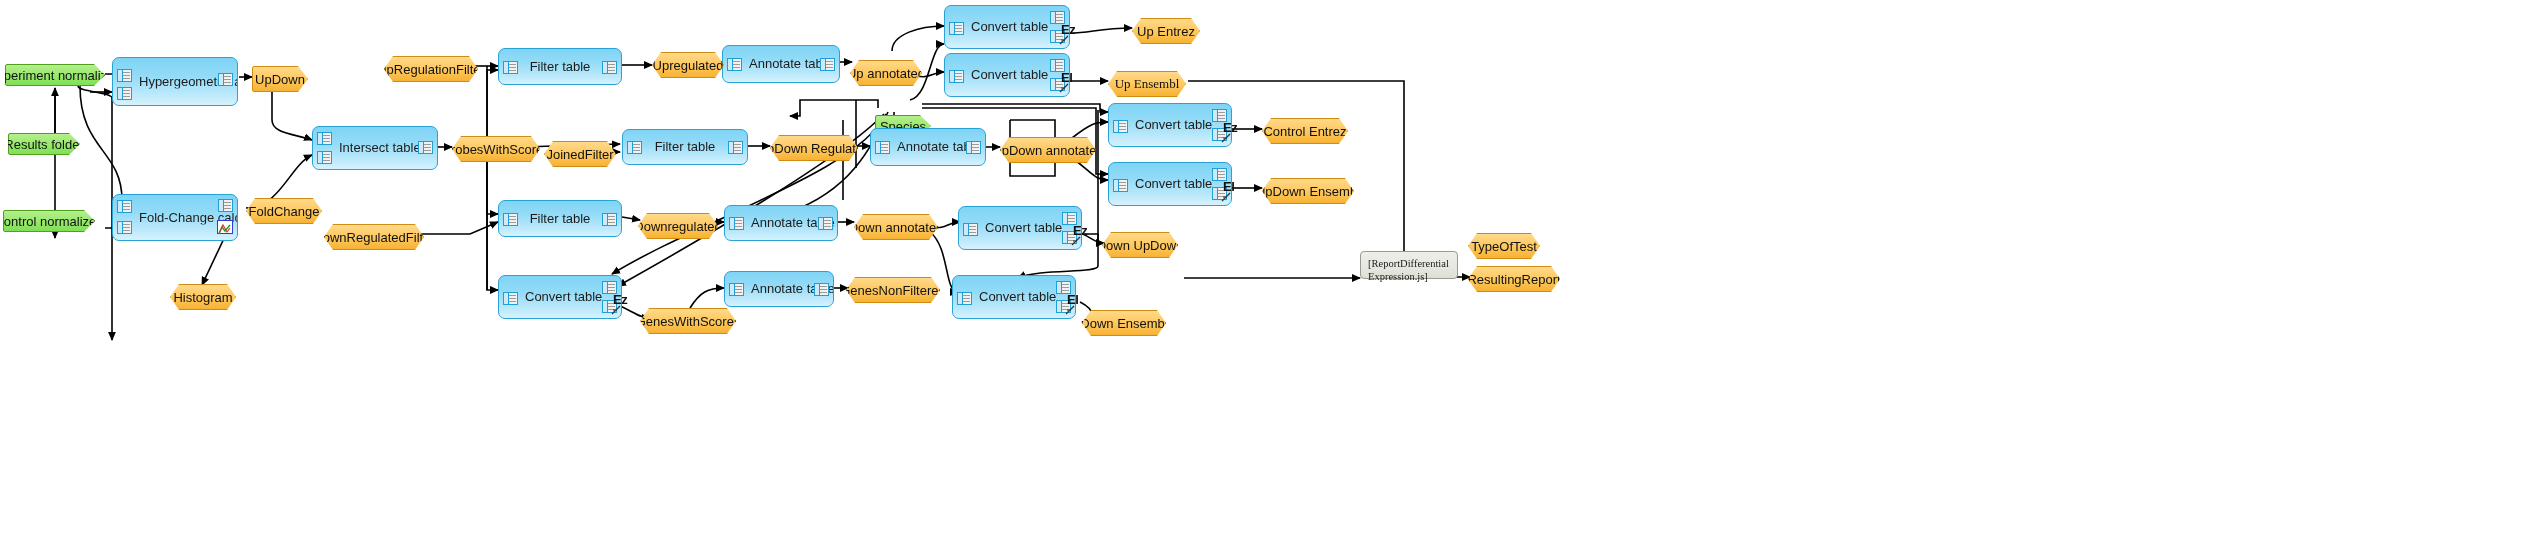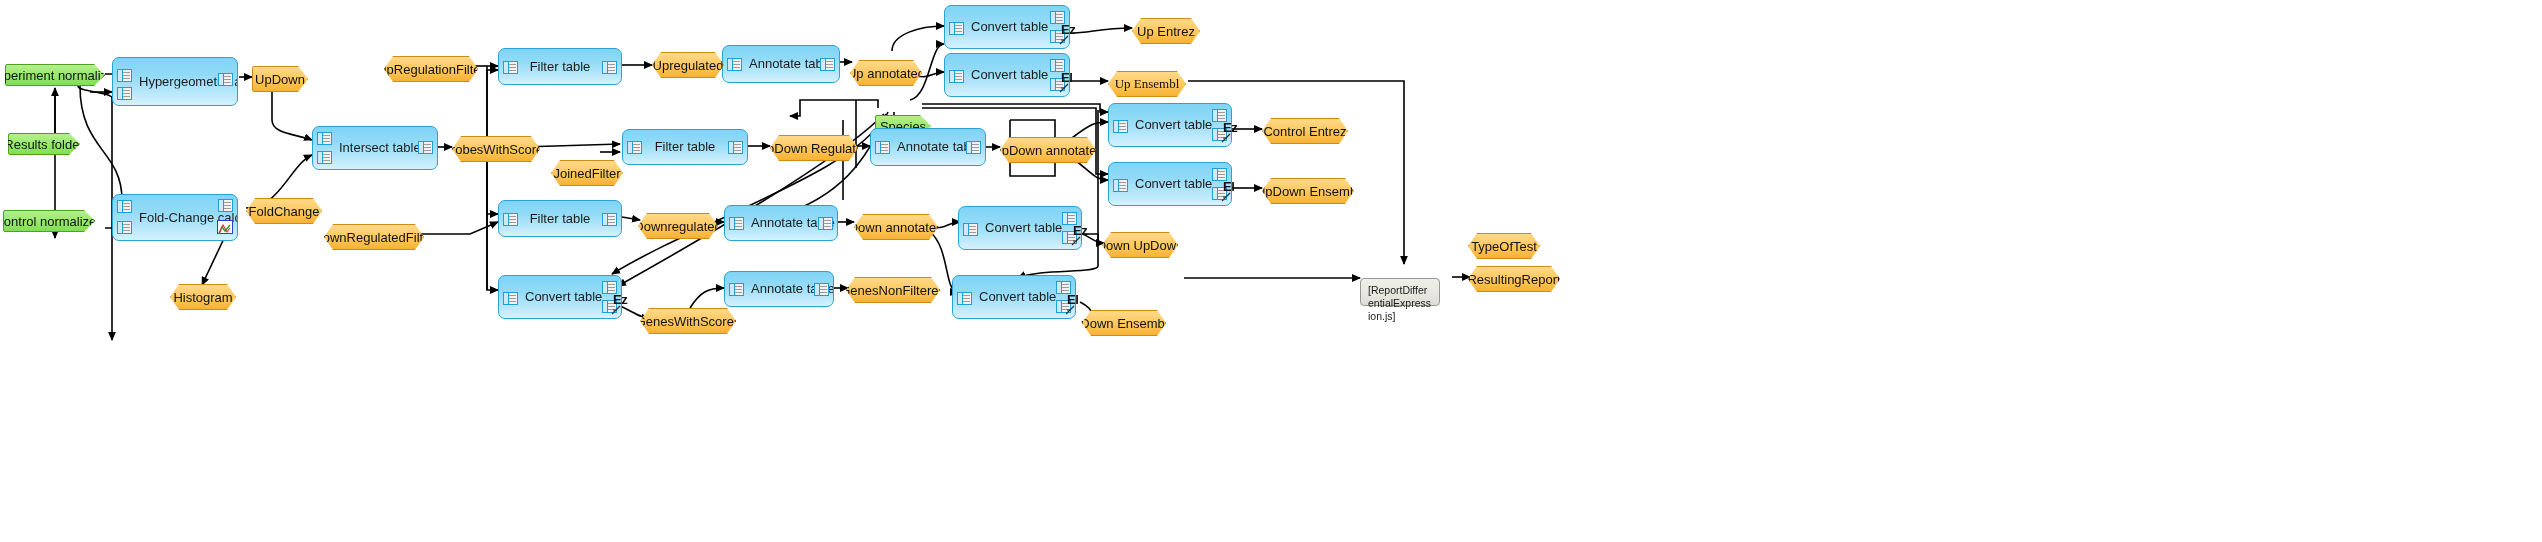--- a/index.html
+++ b/index.html
@@ -570,21 +570,21 @@
   </div>
 
   <div class="data" style="left:324px; top:224px; width:100px;">
     <span>DownRegulatedFilter</span>
   </div>
 
   <div class="data" style="left:452px; top:136px; width:88px;">
     <span>ProbesWithScores</span>
   </div>
 
-  <div class="data" style="left:544px; top:160px; width:72px;margin-left:7px;">
+  <div class="data" style="left:544px; top:141px; width:72px;">
     <span>JoinedFilter</span>
   </div>
 
   <div class="data" style="left:652px; top:52px; width:72px;">
     <span>Upregulated</span>
   </div>
 
   <div class="data" style="left:638px; top:213px; width:80px;">
     <span>Downregulated</span>
   </div>
@@ -638,17 +638,17 @@
   </div>
 
   <div class="data" style="left:1468px; top:233px; width:72px;align-items:center;">
     <span>TypeOfTest</span>
   </div>
 
   <div class="data" style="left:1468px; top:266px; width:92px;">
     <span>ResultingReport</span>
   </div>
 
-  <div class="script" style="left:1360px; top:278px; width:80px; height:28px;">
+  <div class="script" style="left:1360px; top:251px; width:98px; height:28px;font-family:Liberation Serif, serif;">
     <span>[ReportDifferentialExpression.js]</span>
   </div>
 
 </div>
 
 </body></html>

